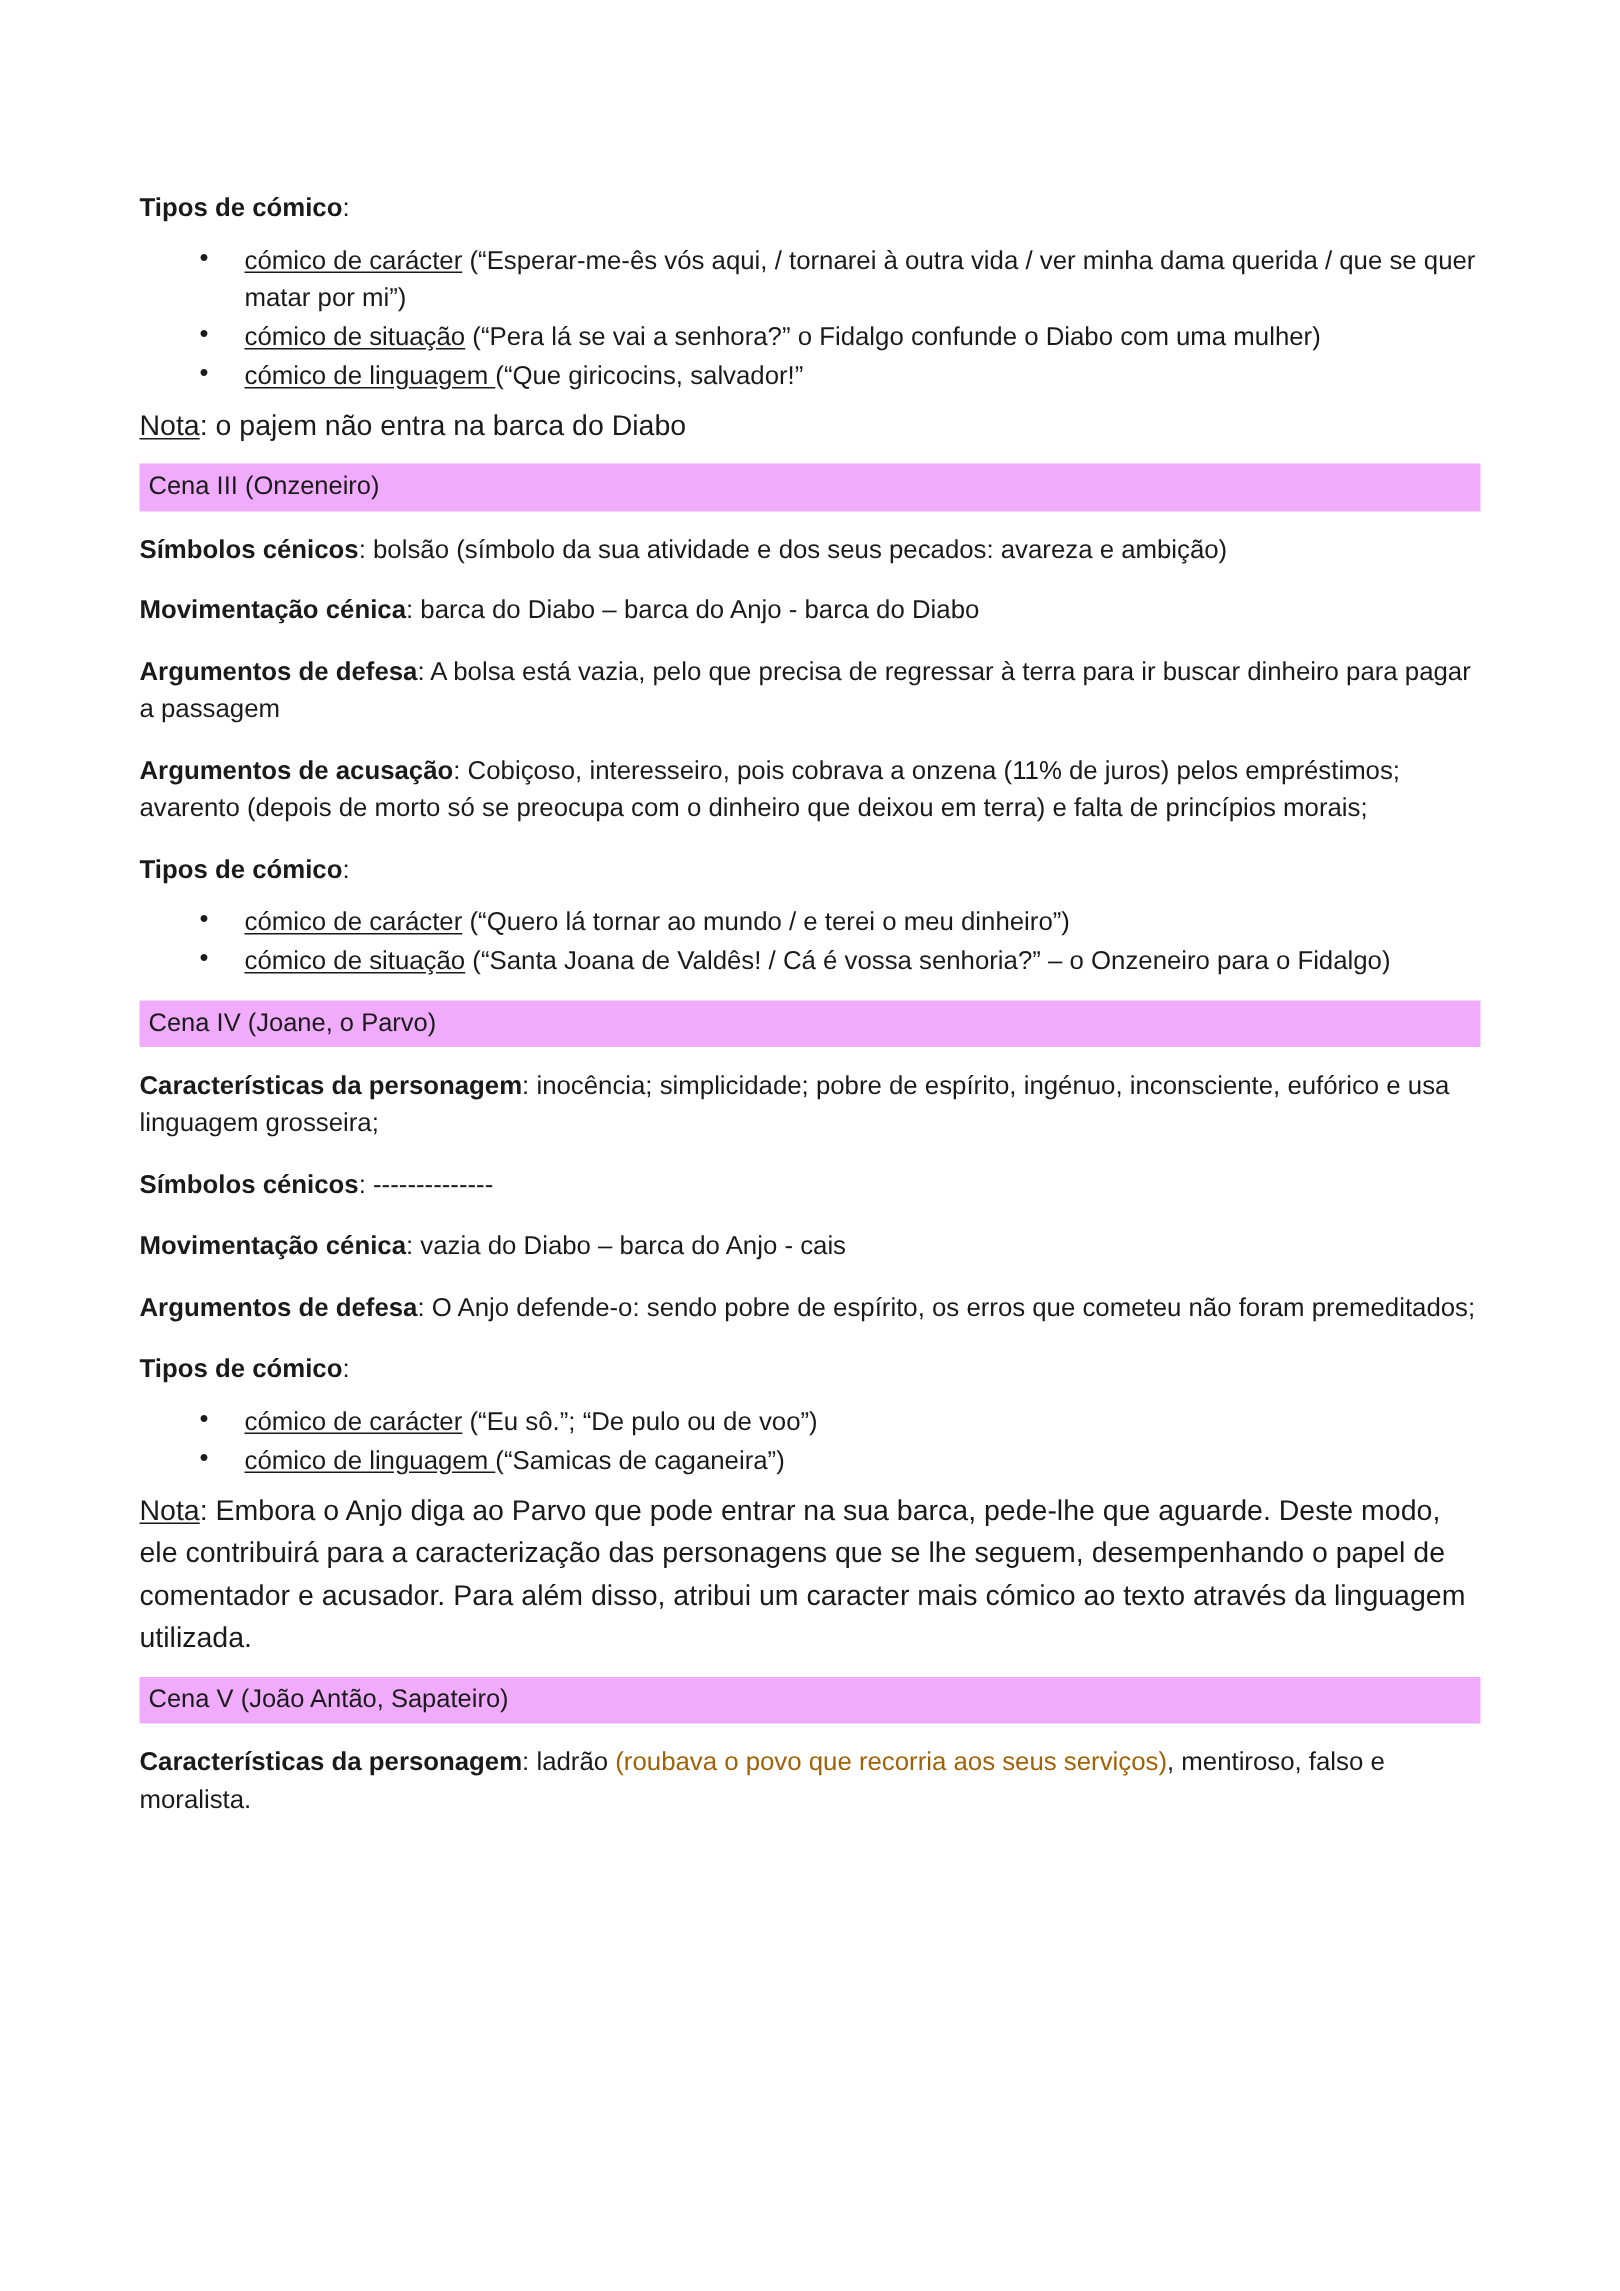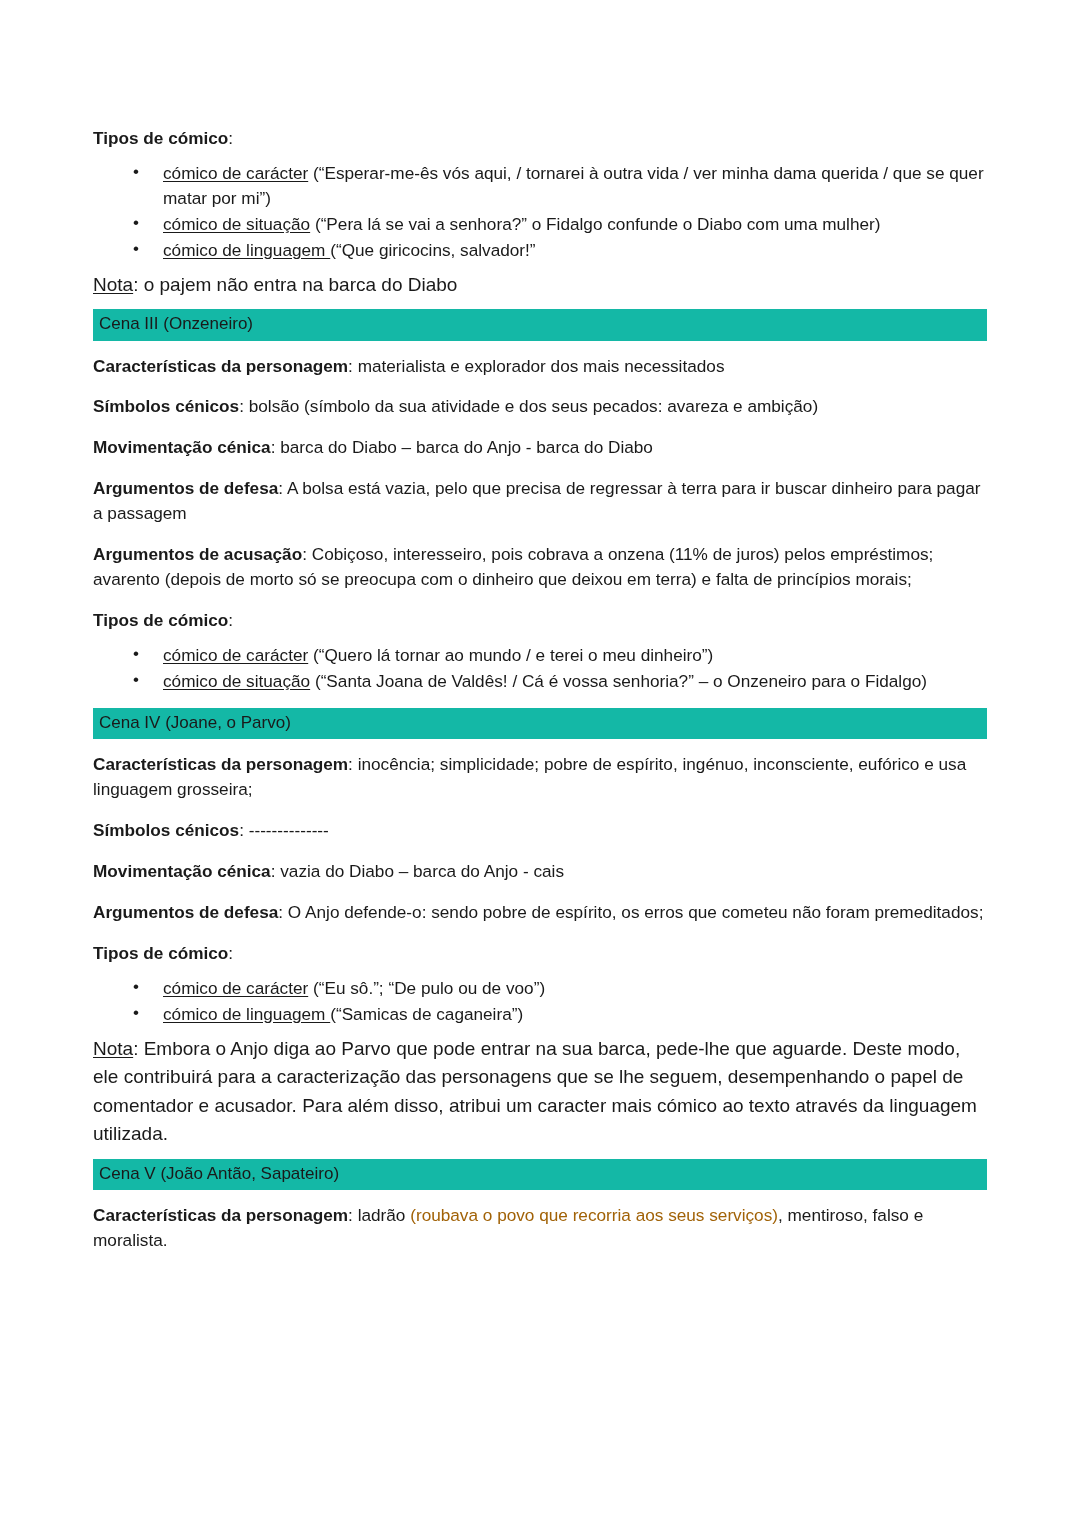--- a/index.html
+++ b/index.html
@@ -45,21 +45,21 @@
     line-height: 1.45;
     margin: 0 0 10px 0;
     font-weight: bold;
   }
   .label-only .plain {
     font-weight: normal;
   }
 
   
   .scene-heading {
-    background: #14b8a6;
+    background: #f0abfc;
     font-size: 17px;
     line-height: 1.55;
     padding: 2px 0 3px 6px;
     margin: 0 0 13px 0;
     width: 894px;
     box-sizing: border-box;
     color: #1a1a1a;
   }
 
   
@@ -112,21 +112,20 @@
     <ul class="bullets">
       <li><span class="u">cómico de carácter</span><span> (“Esperar-me-ês vós aqui, / tornarei à outra vida / ver minha dama querida / que se quer matar por mi”)</span></li>
       <li><span class="u">cómico de situação</span><span> (“Pera lá se vai a senhora?” o Fidalgo confunde o Diabo com uma mulher)</span></li>
       <li><span class="u">cómico de linguagem </span><span>(“Que giricocins, salvador!”</span></li>
     </ul>
 
     <p class="note"><span class="nlabel">Nota</span><span>: o pajem não entra na barca do Diabo</span></p>
 
     <div class="scene-heading">Cena III (Onzeneiro)</div>
 
-    <p class="para"><span class="lead">Características da personagem</span><span>: materialista e explorador dos mais necessitados</span></p>
 
     <p class="para"><span class="lead">Símbolos cénicos</span><span>: bolsão (símbolo da sua atividade e dos seus pecados: avareza e ambição)</span></p>
 
     <p class="para"><span class="lead">Movimentação cénica</span><span>: barca do Diabo – barca do Anjo - barca do Diabo</span></p>
 
     <p class="para"><span class="lead">Argumentos de defesa</span><span>: A bolsa está vazia, pelo que precisa de regressar à terra para ir buscar dinheiro para pagar a passagem</span></p>
 
     <p class="para"><span class="lead">Argumentos de acusação</span><span>: Cobiçoso, interesseiro, pois cobrava a onzena (11% de juros) pelos empréstimos; avarento (depois de morto só se preocupa com o dinheiro que deixou em terra) e falta de princípios morais;</span></p>
 
     <p class="label-only"><span>Tipos de cómico</span><span class="plain">:</span></p>

